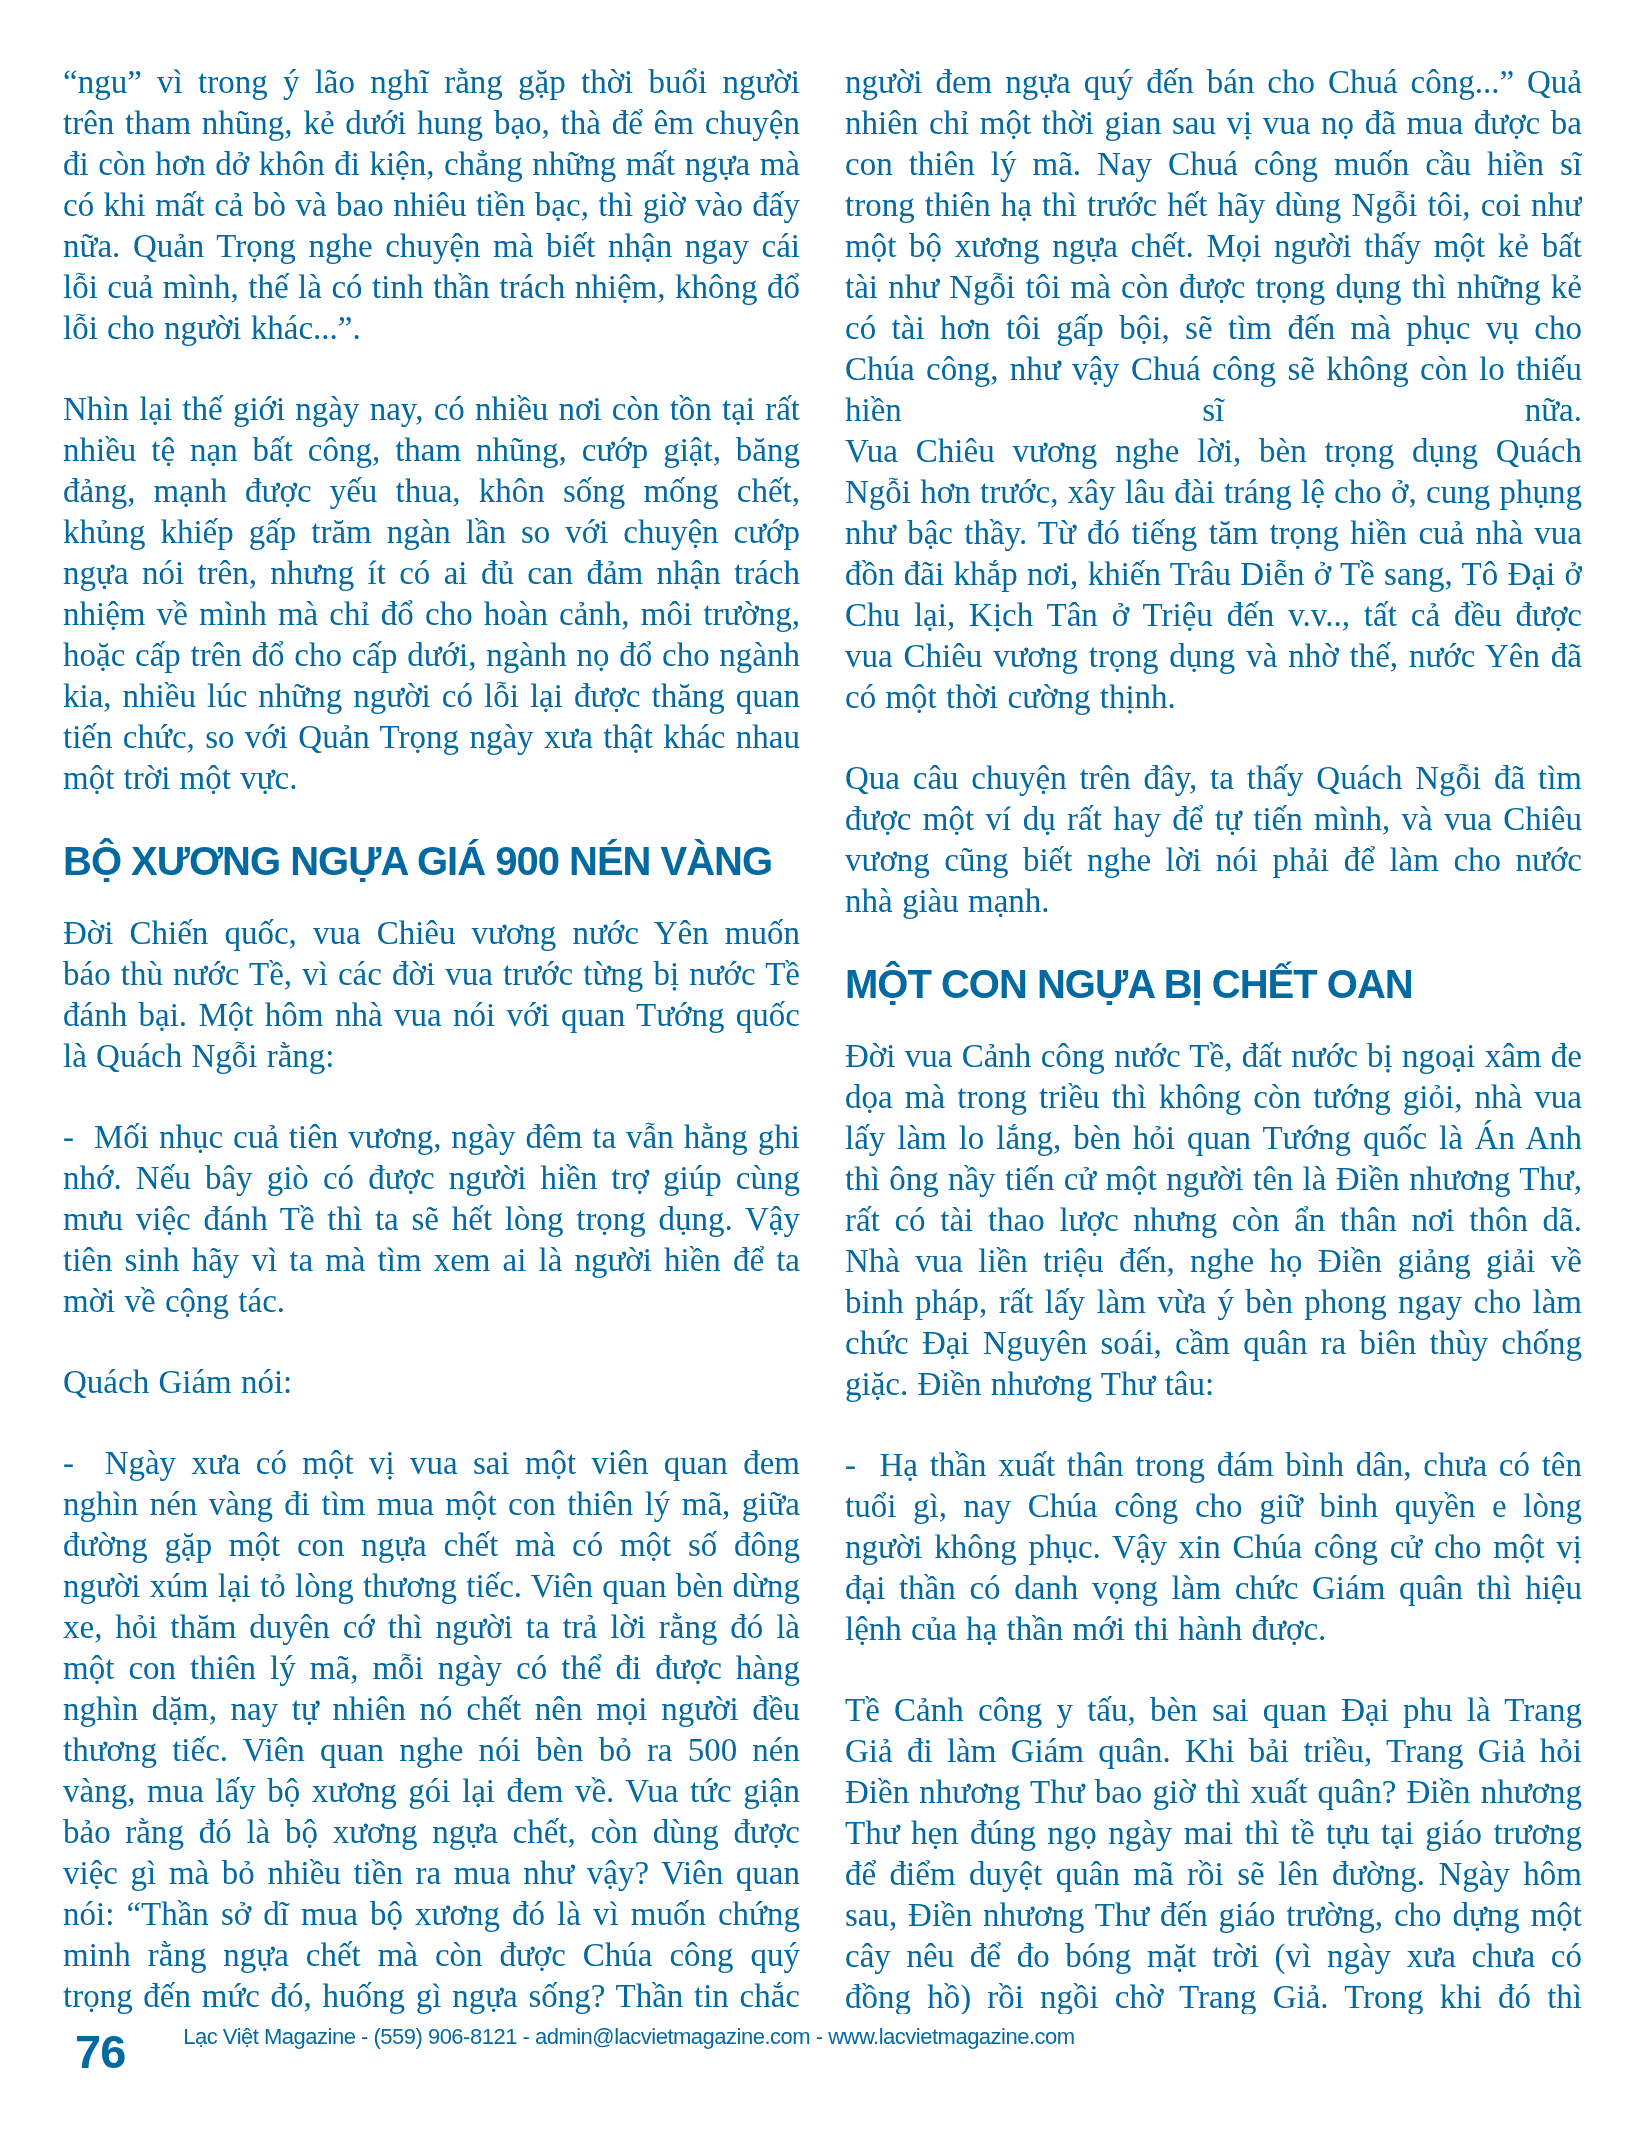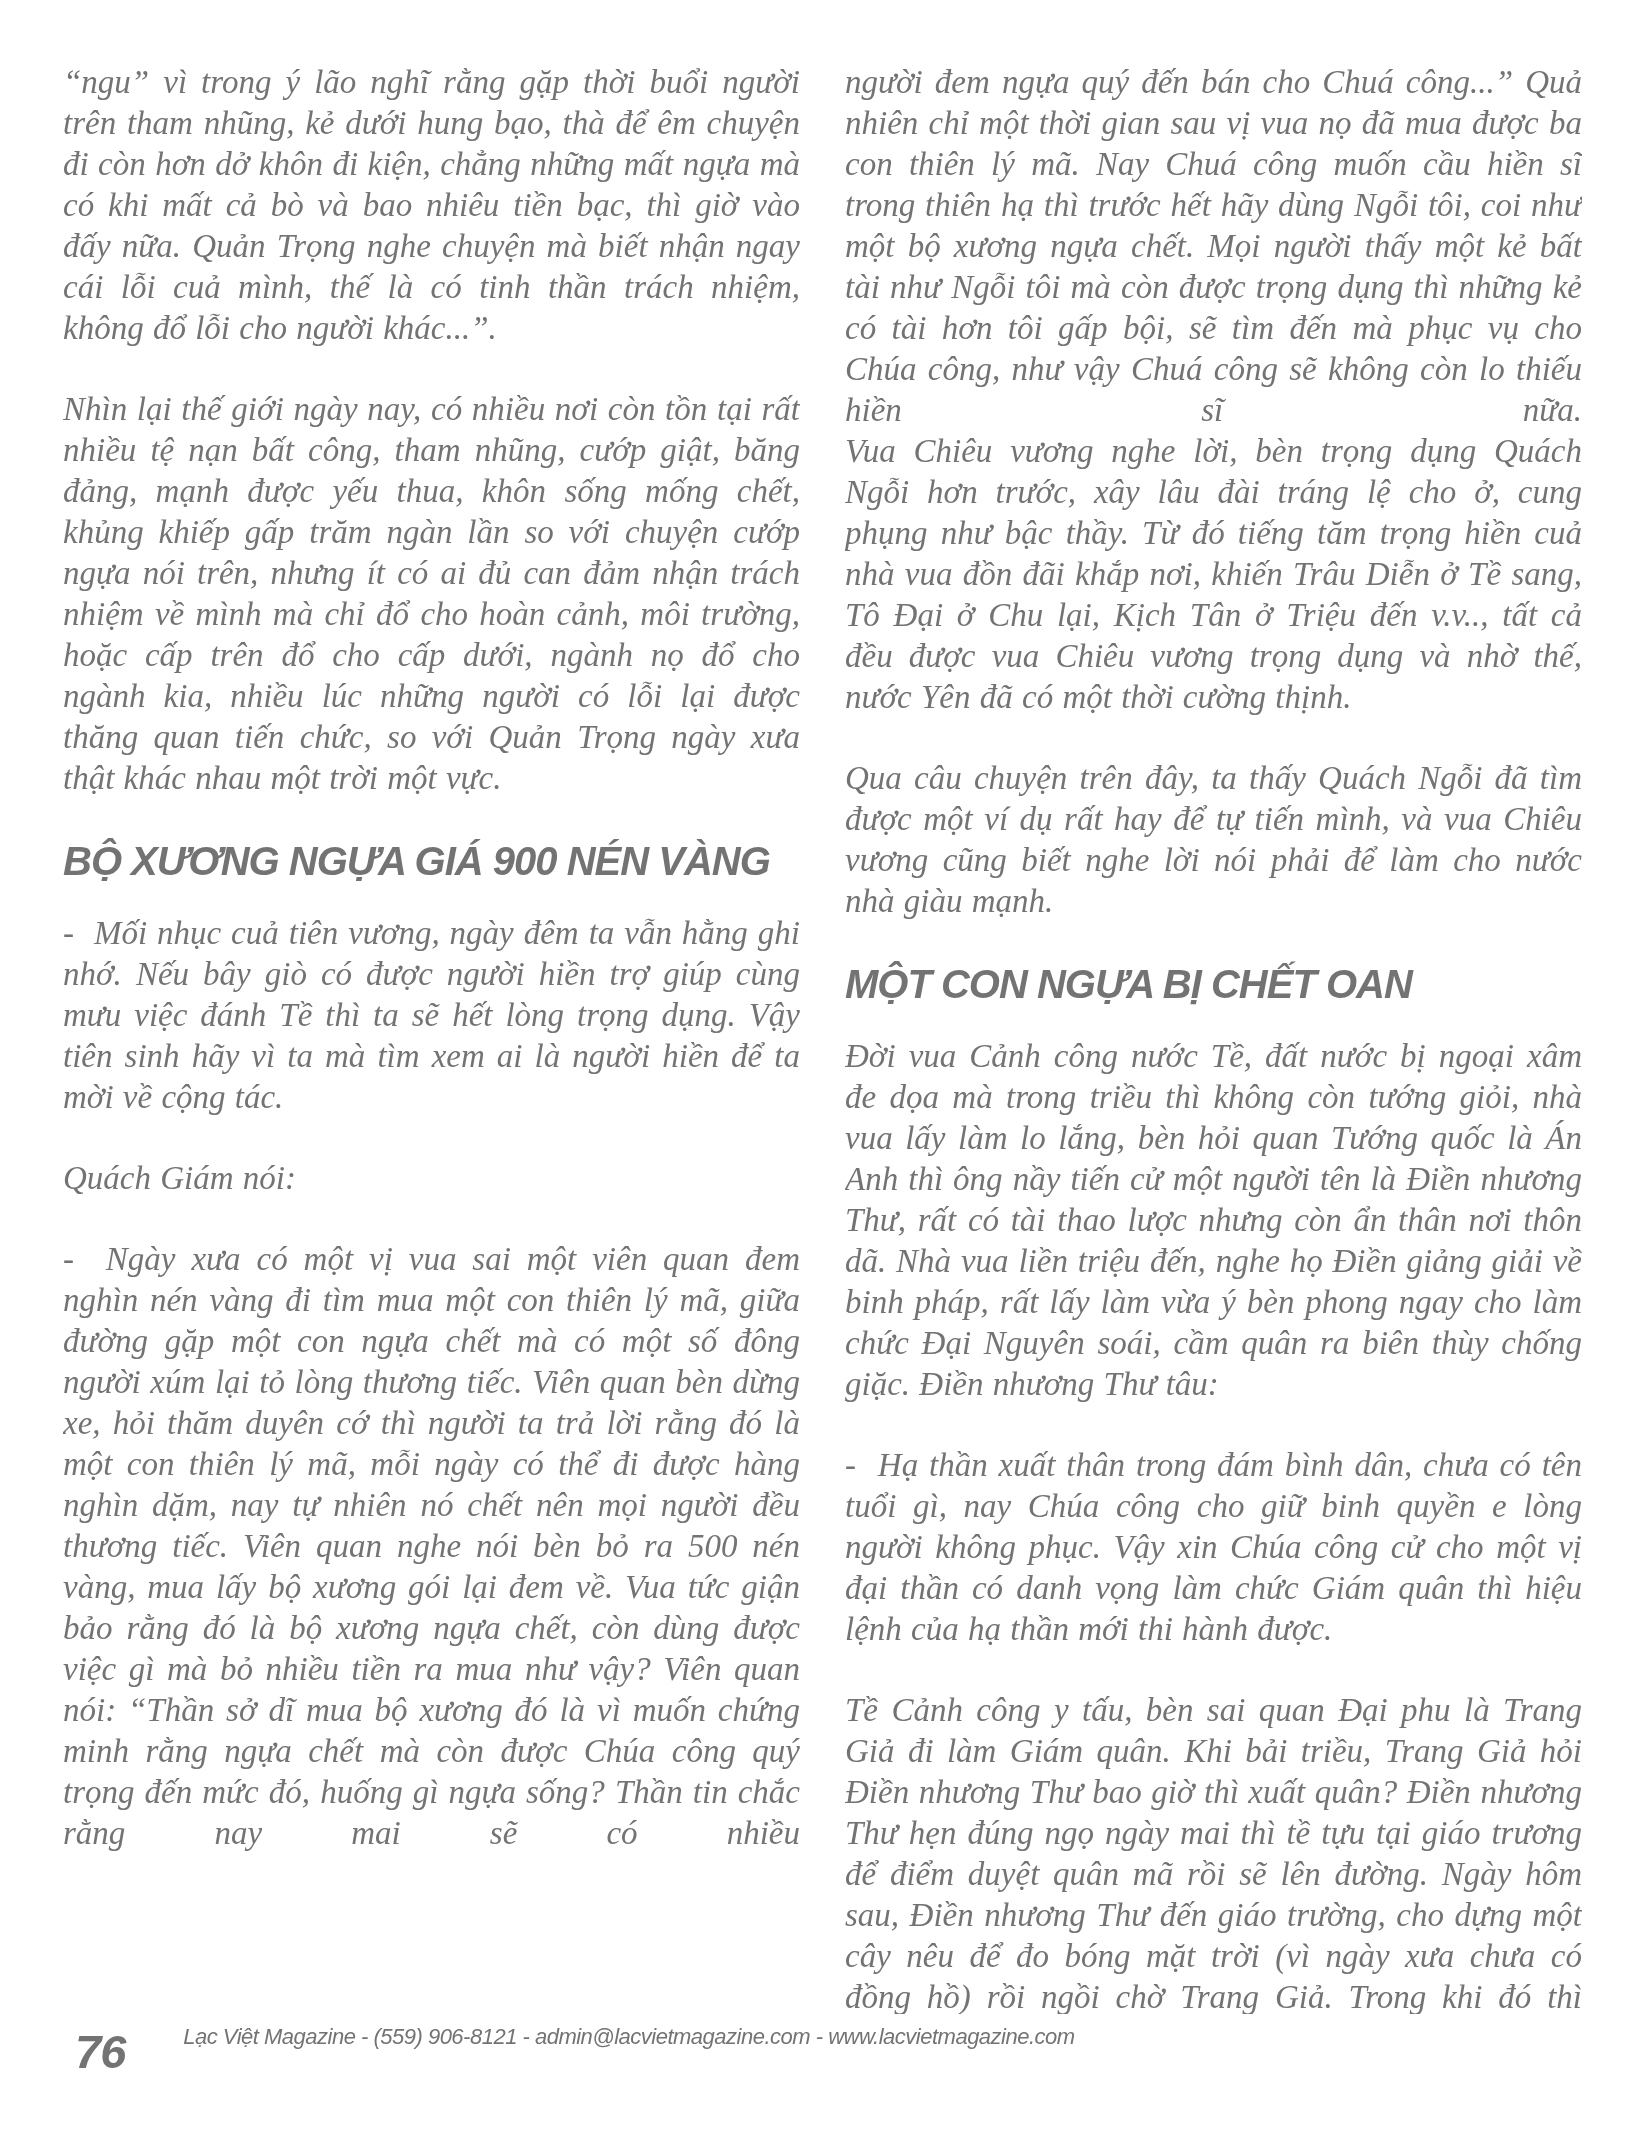--- a/index.html
+++ b/index.html
@@ -1,26 +1,25 @@
 <!DOCTYPE html>
 <html lang="vi"><head>
 <meta charset="utf-8">
 <style>
   html, body { margin: 0; padding: 0; background: #e8e8e8; }
   .page {
     position: relative;
     width: 1650px;
     height: 2150px;
     background: #ffffff;
-    color: #737373;
+    color: #0369a1;
     box-sizing: border-box;
     padding: 62px 68px 0 63px;
     font-family: "Liberation Serif", "DejaVu Serif", serif;
     overflow: hidden;
-    font-style: italic;
   }
   .columns {
     display: flex;
     gap: 45px;
     height: 1952px;
     overflow: hidden;
   }
   .col {
     width: 737px;
     flex: 0 0 737px;
@@ -68,20 +67,21 @@
 <body>
 
 <div class="page">
 
   <div class="columns">
 
     <div class="col">
       <p>“ngu” vì trong ý lão nghĩ rằng gặp thời buổi người trên tham nhũng, kẻ dưới hung bạo, thà để êm chuyện đi còn hơn dở khôn đi kiện, chẳng những mất ngựa mà có khi mất cả bò và bao nhiêu tiền bạc, thì giờ vào đấy nữa. Quản Trọng nghe chuyện mà biết nhận ngay cái lỗi cuả mình, thế là có tinh thần trách nhiệm, không đổ lỗi cho người khác...”.</p>
       <p>Nhìn lại thế giới ngày nay, có nhiều nơi còn tồn tại rất nhiều tệ nạn bất công, tham nhũng, cướp giật, băng đảng, mạnh được yếu thua, khôn sống mống chết, khủng khiếp gấp trăm ngàn lần so với chuyện cướp ngựa nói trên, nhưng ít có ai đủ can đảm nhận trách nhiệm về mình mà chỉ đổ cho hoàn cảnh, môi trường, hoặc cấp trên đổ cho cấp dưới, ngành nọ đổ cho ngành kia, nhiều lúc những người có lỗi lại được thăng quan tiến chức, so với Quản Trọng ngày xưa thật khác nhau một trời một vực.</p>
       <h2>BỘ XƯƠNG NGỰA GIÁ 900 NÉN VÀNG</h2>
+      <p>Đời Chiến quốc, vua Chiêu vương nước Yên muốn báo thù nước Tề, vì các đời vua trước từng bị nước Tề đánh bại. Một hôm nhà vua nói với quan Tướng quốc là Quách Ngỗi rằng:</p>
       <p>-&nbsp; Mối nhục cuả tiên vương, ngày đêm ta vẫn hằng ghi nhớ. Nếu bây giò có được người hiền trợ giúp cùng mưu việc đánh Tề thì ta sẽ hết lòng trọng dụng. Vậy tiên sinh hãy vì ta mà tìm xem ai là người hiền để ta mời về cộng tác.</p>
       <p>Quách Giám nói:</p>
       <p class="cont">-&nbsp; Ngày xưa có một vị vua sai một viên quan đem nghìn nén vàng đi tìm mua một con thiên lý mã, giữa đường gặp một con ngựa chết mà có một số đông người xúm lại tỏ lòng thương tiếc. Viên quan bèn dừng xe, hỏi thăm duyên cớ thì người ta trả lời rằng đó là một con thiên lý mã, mỗi ngày có thể đi được hàng nghìn dặm, nay tự nhiên nó chết nên mọi người đều thương tiếc. Viên quan nghe nói bèn bỏ ra 500 nén vàng, mua lấy bộ xương gói lại đem về. Vua tức giận bảo rằng đó là bộ xương ngựa chết, còn dùng được việc gì mà bỏ nhiều tiền ra mua như vậy? Viên quan nói: “Thần sở dĩ mua bộ xương đó là vì muốn chứng minh rằng ngựa chết mà còn được Chúa công quý trọng đến mức đó, huống gì ngựa sống? Thần tin chắc rằng nay mai sẽ có nhiều</p>
     </div>
 
     <div class="col">
       <p class="cont">người đem ngựa quý đến bán cho Chuá công...” Quả nhiên chỉ một thời gian sau vị vua nọ đã mua được ba con thiên lý mã. Nay Chuá công muốn cầu hiền sĩ trong thiên hạ thì trước hết hãy dùng Ngỗi tôi, coi như một bộ xương ngựa chết. Mọi người thấy một kẻ bất tài như Ngỗi tôi mà còn được trọng dụng thì những kẻ có tài hơn tôi gấp bội, sẽ tìm đến mà phục vụ cho Chúa công, như vậy Chuá công sẽ không còn lo thiếu hiền sĩ nữa.</p>
       <p>Vua Chiêu vương nghe lời, bèn trọng dụng Quách Ngỗi hơn trước, xây lâu đài tráng lệ cho ở, cung phụng như bậc thầy. Từ đó tiếng tăm trọng hiền cuả nhà vua đồn đãi khắp nơi, khiến Trâu Diễn ở Tề sang, Tô Đại ở Chu lại, Kịch Tân ở Triệu đến v.v.., tất cả đều được vua Chiêu vương trọng dụng và nhờ thế, nước Yên đã có một thời cường thịnh.</p>
       <p>Qua câu chuyện trên đây, ta thấy Quách Ngỗi đã tìm được một ví dụ rất hay để tự tiến mình, và vua Chiêu vương cũng biết nghe lời nói phải để làm cho nước nhà giàu mạnh.</p>
       <h2>MỘT CON NGỰA BỊ CHẾT OAN</h2>

